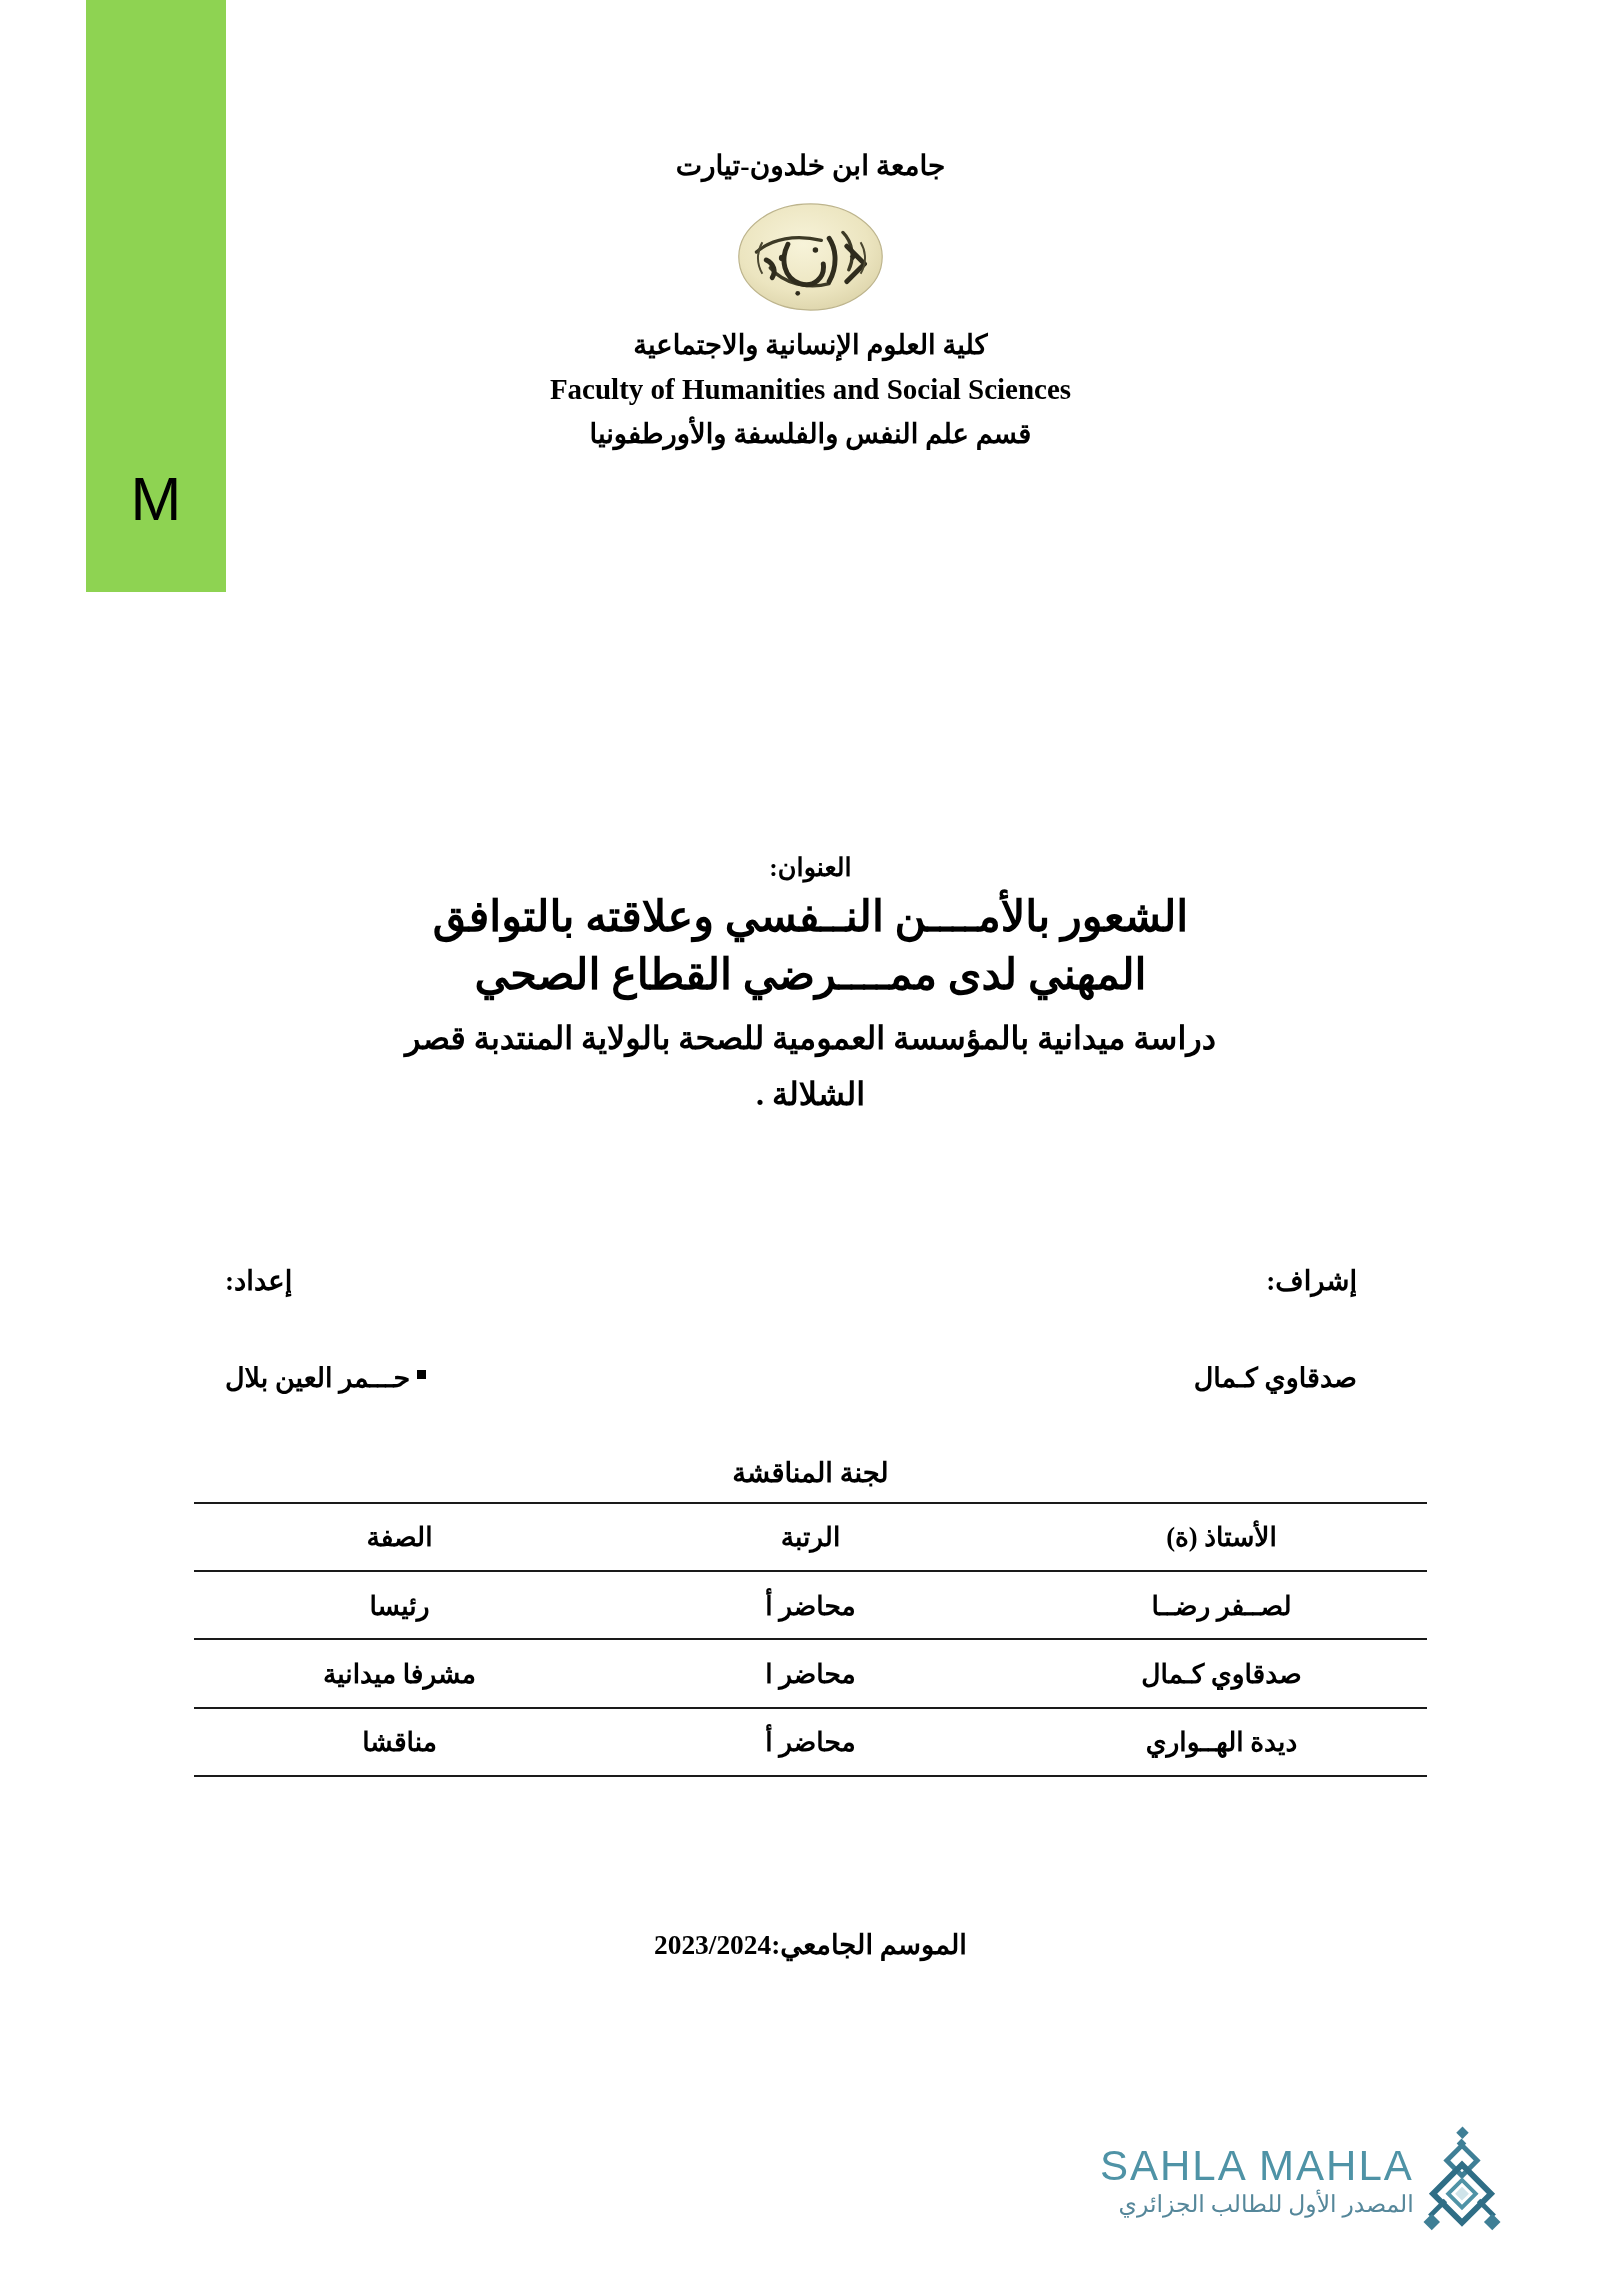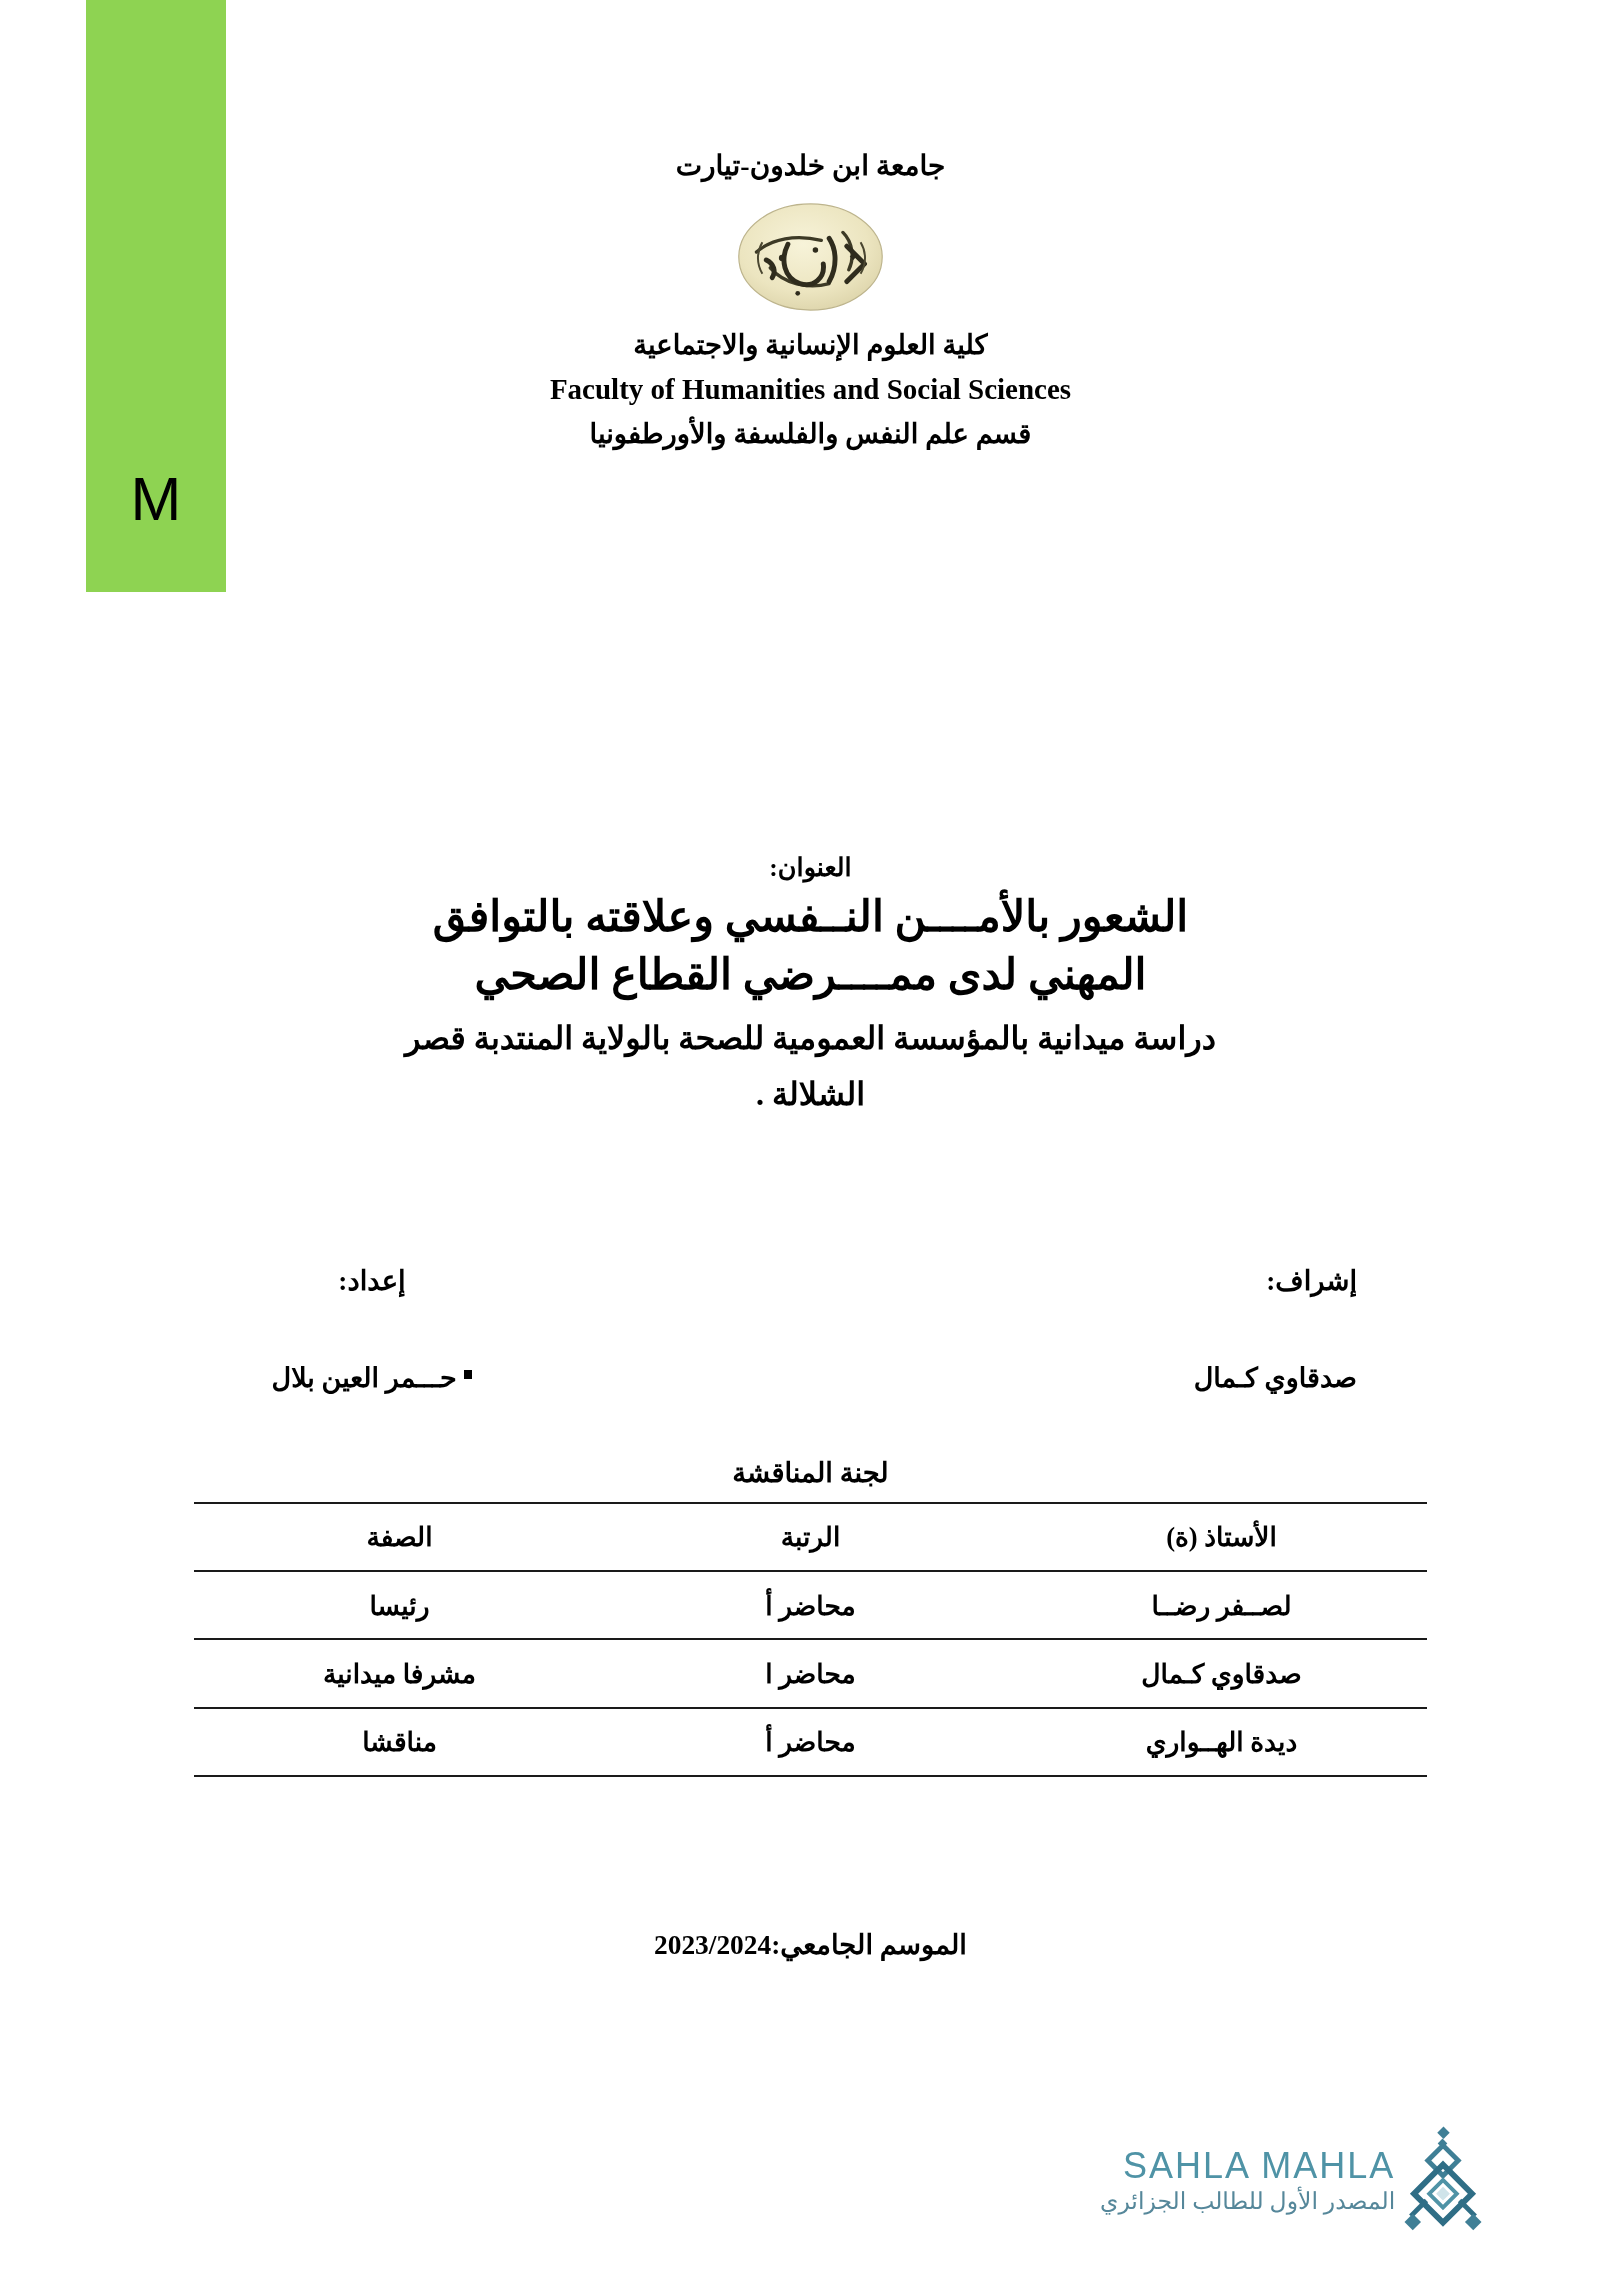--- a/index.html
+++ b/index.html
@@ -168,21 +168,21 @@
     left: 225px;
     right: 225px;
     display: flex;
     flex-direction: row-reverse;
     justify-content: space-between;
     align-items: flex-start;
   }
   .author-col {
     min-width: 294px;
   }
-  .author-col.right { text-align: center; }
+  .author-col.right { text-align: left; }
   .author-col.left  { text-align: right; padding-right: 39px; }
   .author-label {
     font-size: 27.4px;
     font-weight: 700;
     line-height: 1.3;
   }
   .author-name {
     font-size: 27px;
     font-weight: 700;
     line-height: 1.3;
@@ -261,21 +261,21 @@
     direction: ltr;
   }
   .wm-text {
     display: flex;
     flex-direction: column;
     align-items: flex-end;
     margin-right: 7.8px;
   }
   .wm-title {
     font-family: "Liberation Sans", "DejaVu Sans", sans-serif;
-    font-size: 36px;
+    font-size: 42px;
     letter-spacing: 2px;
     color: #4f93a6;
     line-height: 1;
     font-weight: 400;
   }
   .wm-sub {
     font-family: "Liberation Serif", "DejaVu Serif", serif;
     font-size: 23.5px;
     color: #55879a;
     direction: rtl;

